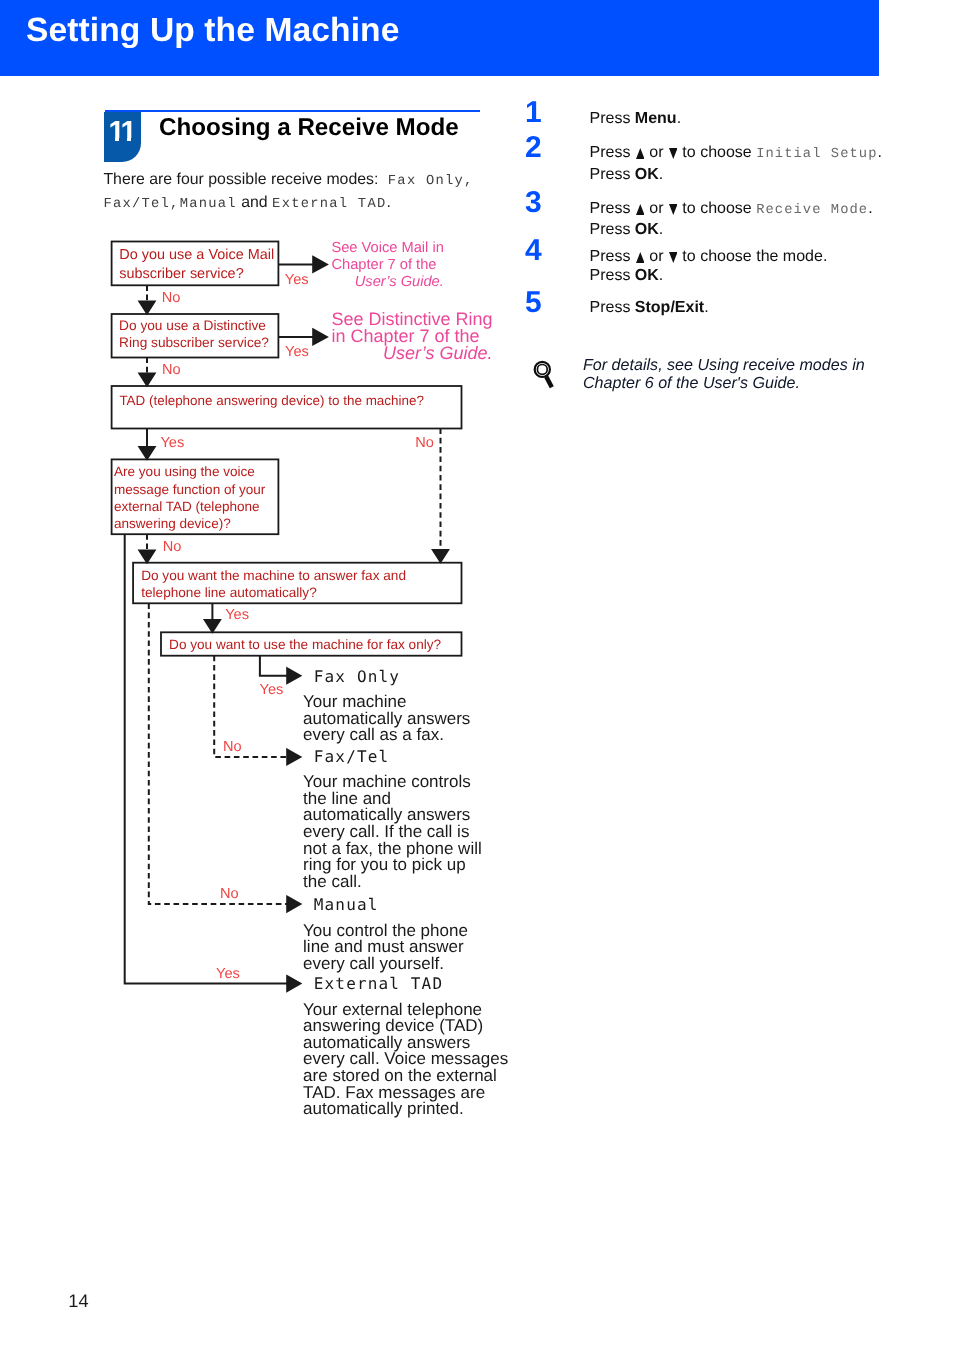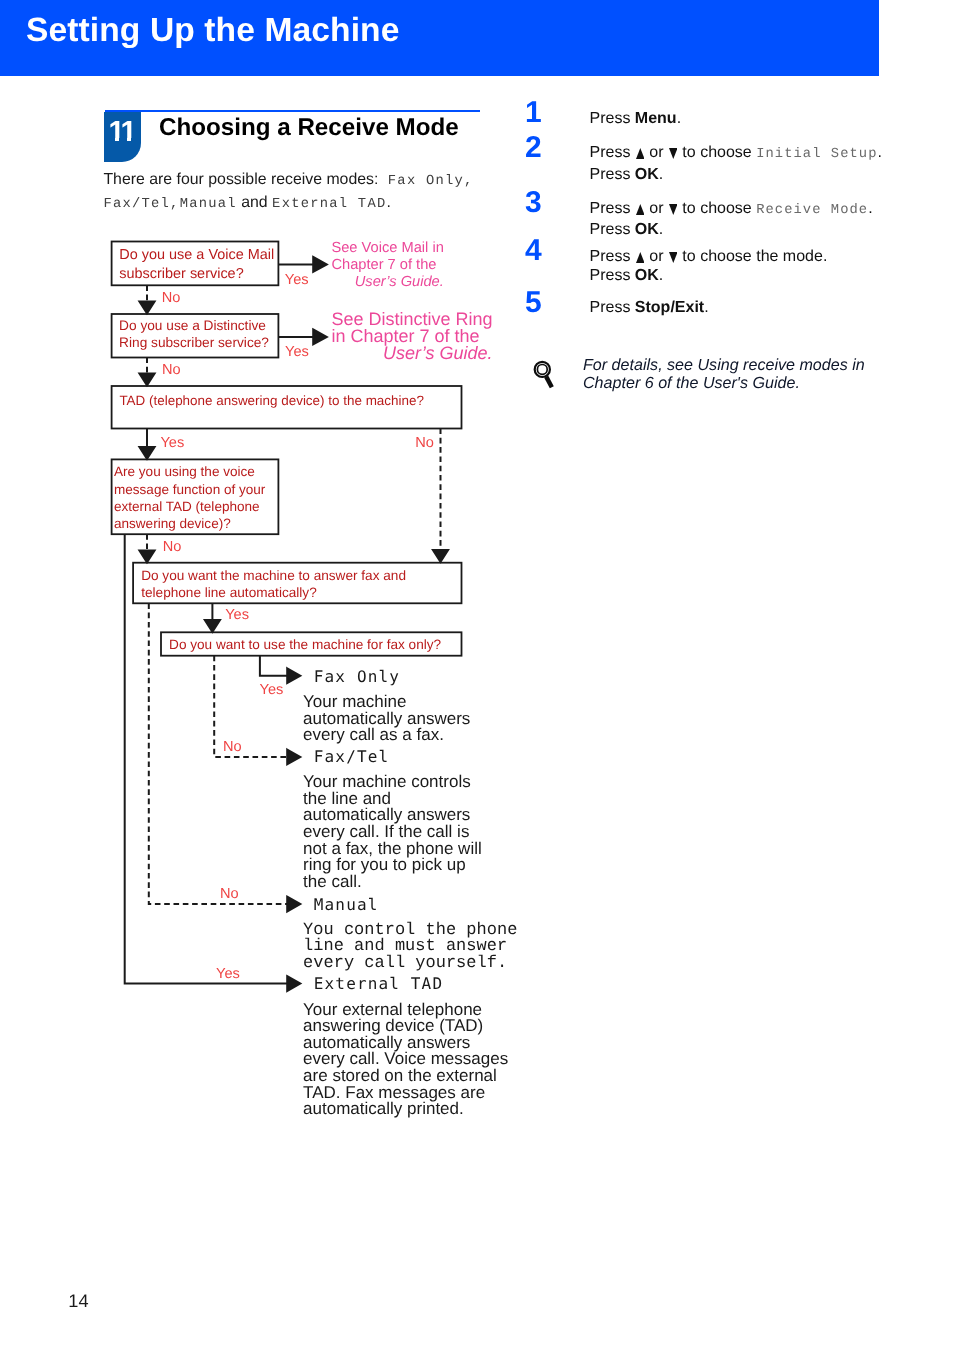--- a/index.html
+++ b/index.html
@@ -172,21 +172,21 @@
         <div>the line and</div>
         <div>automatically answers</div>
         <div>every call. If the call is</div>
         <div>not a fax, the phone will</div>
         <div>ring for you to pick up</div>
         <div>the call.</div>
       </div>
   </div>
   <div class="outcome" style="left:301.8px;top:896.4px;">
     <div class="lcd">Manual</div>
-    <div class="odesc" style="top:18.5px;font-family:Liberation Mono, monospace;">
+    <div class="odesc" style="top:18.5px;">
         <div>You control the phone</div>
         <div>line and must answer</div>
         <div>every call yourself.</div>
       </div>
   </div>
   <div class="outcome" style="left:301.8px;top:975.2px;">
     <div class="lcd">External TAD</div>
     <div class="odesc" style="top:18.5px;">
         <div>Your external telephone</div>
         <div>answering device (TAD)</div>

